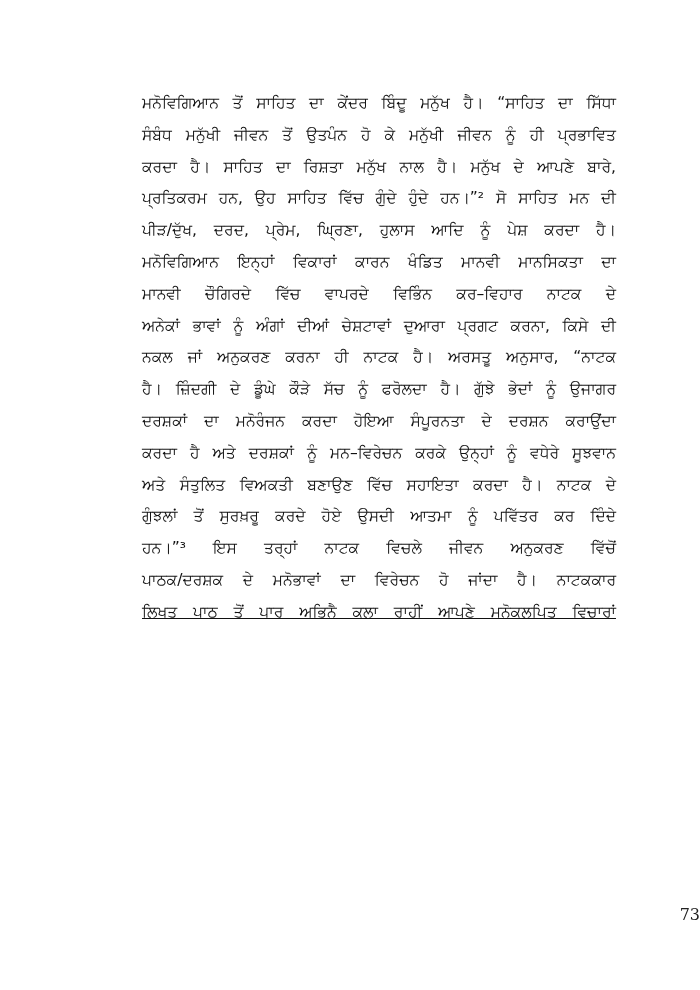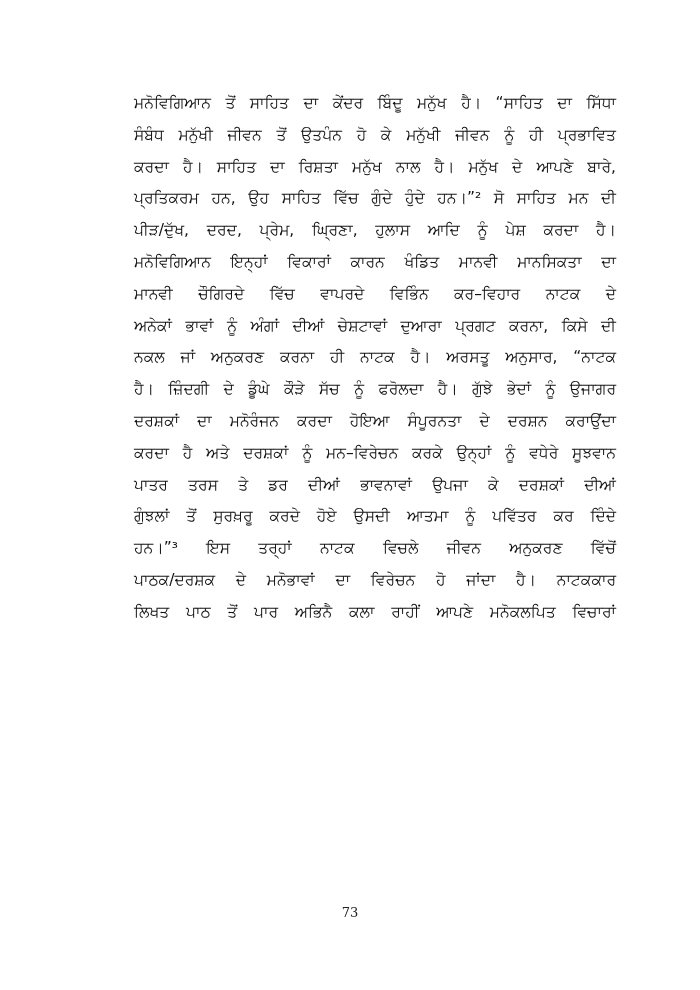--- a/index.html
+++ b/index.html
@@ -15,49 +15,50 @@
     line-height: 31.8px;
     color: #111111;
   }
   .line {
     display: block;
     white-space: nowrap;
     text-align: justify;
     text-align-last: justify;
     height: 31.8px;
     overflow: visible;
+    margin-left: 8px;
   }
-  .line.last { text-align-last: justify; }
+  .line.last { text-align-last: justify; text-decoration: underline; }
   .page-number {
     position: absolute;
     left: 0; width: 700px;
     top: 905px;
-    text-align: center;
+    text-align: right;
     font-family: "DejaVu Serif", serif;
-    font-size: 13px;
+    font-size: 16px;
     color: #222222;
   }
 </style>
 </head>
 <body>
 
 <div class="page">
   <div class="body-text">
     <span class="line">ਮਨੋਵਿਗਿਆਨ ਤੋਂ ਸਾਹਿਤ ਦਾ ਕੇਂਦਰ ਬਿੰਦੂ ਮਨੁੱਖ ਹੈ। “ਸਾਹਿਤ ਦਾ ਸਿੱਧਾ</span>
     <span class="line">ਸੰਬੰਧ ਮਨੁੱਖੀ ਜੀਵਨ ਤੋਂ ਉਤਪੰਨ ਹੋ ਕੇ ਮਨੁੱਖੀ ਜੀਵਨ ਨੂੰ ਹੀ ਪ੍ਰਭਾਵਿਤ</span>
     <span class="line">ਕਰਦਾ ਹੈ। ਸਾਹਿਤ ਦਾ ਰਿਸ਼ਤਾ ਮਨੁੱਖ ਨਾਲ ਹੈ। ਮਨੁੱਖ ਦੇ ਆਪਣੇ ਬਾਰੇ,</span>
     <span class="line">ਪ੍ਰਤਿਕਰਮ ਹਨ, ਉਹ ਸਾਹਿਤ ਵਿੱਚ ਗੁੰਦੇ ਹੁੰਦੇ ਹਨ।”² ਸੋ ਸਾਹਿਤ ਮਨ ਦੀ</span>
     <span class="line">ਪੀੜ/ਦੁੱਖ, ਦਰਦ, ਪ੍ਰੇਮ, ਘ੍ਰਿਣਾ, ਹੁਲਾਸ ਆਦਿ ਨੂੰ ਪੇਸ਼ ਕਰਦਾ ਹੈ।</span>
     <span class="line">ਮਨੋਵਿਗਿਆਨ ਇਨ੍ਹਾਂ ਵਿਕਾਰਾਂ ਕਾਰਨ ਖੰਡਿਤ ਮਾਨਵੀ ਮਾਨਸਿਕਤਾ ਦਾ</span>
     <span class="line">ਮਾਨਵੀ ਚੌਗਿਰਦੇ ਵਿੱਚ ਵਾਪਰਦੇ ਵਿਭਿੰਨ ਕਰ–ਵਿਹਾਰ ਨਾਟਕ ਦੇ</span>
     <span class="line">ਅਨੇਕਾਂ ਭਾਵਾਂ ਨੂੰ ਅੰਗਾਂ ਦੀਆਂ ਚੇਸ਼ਟਾਵਾਂ ਦੁਆਰਾ ਪ੍ਰਗਟ ਕਰਨਾ, ਕਿਸੇ ਦੀ</span>
     <span class="line">ਨਕਲ ਜਾਂ ਅਨੁਕਰਣ ਕਰਨਾ ਹੀ ਨਾਟਕ ਹੈ। ਅਰਸਤੂ ਅਨੁਸਾਰ, “ਨਾਟਕ</span>
     <span class="line">ਹੈ। ਜ਼ਿੰਦਗੀ ਦੇ ਡੂੰਘੇ ਕੌੜੇ ਸੱਚ ਨੂੰ ਫਰੋਲਦਾ ਹੈ। ਗੁੱਝੇ ਭੇਦਾਂ ਨੂੰ ਉਜਾਗਰ</span>
     <span class="line">ਦਰਸ਼ਕਾਂ ਦਾ ਮਨੋਰੰਜਨ ਕਰਦਾ ਹੋਇਆ ਸੰਪੂਰਨਤਾ ਦੇ ਦਰਸ਼ਨ ਕਰਾਉਂਦਾ</span>
     <span class="line">ਕਰਦਾ ਹੈ ਅਤੇ ਦਰਸ਼ਕਾਂ ਨੂੰ ਮਨ–ਵਿਰੇਚਨ ਕਰਕੇ ਉਨ੍ਹਾਂ ਨੂੰ ਵਧੇਰੇ ਸੂਝਵਾਨ</span>
-    <span class="line">ਪਾਤਰ ਤਰਸ ਤੇ ਡਰ ਦੀਆਂ ਭਾਵਨਾਵਾਂ ਉਪਜਾ ਕੇ ਦਰਸ਼ਕਾਂ ਦੀਆਂ</span>
+    <span class="line">ਅਤੇ ਸੰਤੁਲਿਤ ਵਿਅਕਤੀ ਬਣਾਉਣ ਵਿੱਚ ਸਹਾਇਤਾ ਕਰਦਾ ਹੈ। ਨਾਟਕ ਦੇ</span>
     <span class="line">ਗੁੰਝਲਾਂ ਤੋਂ ਸੁਰਖ਼ਰੂ ਕਰਦੇ ਹੋਏ ਉਸਦੀ ਆਤਮਾ ਨੂੰ ਪਵਿੱਤਰ ਕਰ ਦਿੰਦੇ</span>
     <span class="line">ਹਨ।”³ ਇਸ ਤਰ੍ਹਾਂ ਨਾਟਕ ਵਿਚਲੇ ਜੀਵਨ ਅਨੁਕਰਣ ਵਿੱਚੋਂ</span>
     <span class="line">ਪਾਠਕ/ਦਰਸ਼ਕ ਦੇ ਮਨੋਭਾਵਾਂ ਦਾ ਵਿਰੇਚਨ ਹੋ ਜਾਂਦਾ ਹੈ। ਨਾਟਕਕਾਰ</span>
     <span class="line last">ਲਿਖਤ ਪਾਠ ਤੋਂ ਪਾਰ ਅਭਿਨੈ ਕਲਾ ਰਾਹੀਂ ਆਪਣੇ ਮਨੋਕਲਪਿਤ ਵਿਚਾਰਾਂ</span>
   </div>
   <div class="page-number">73</div>
 </div>
 
 </body></html>

